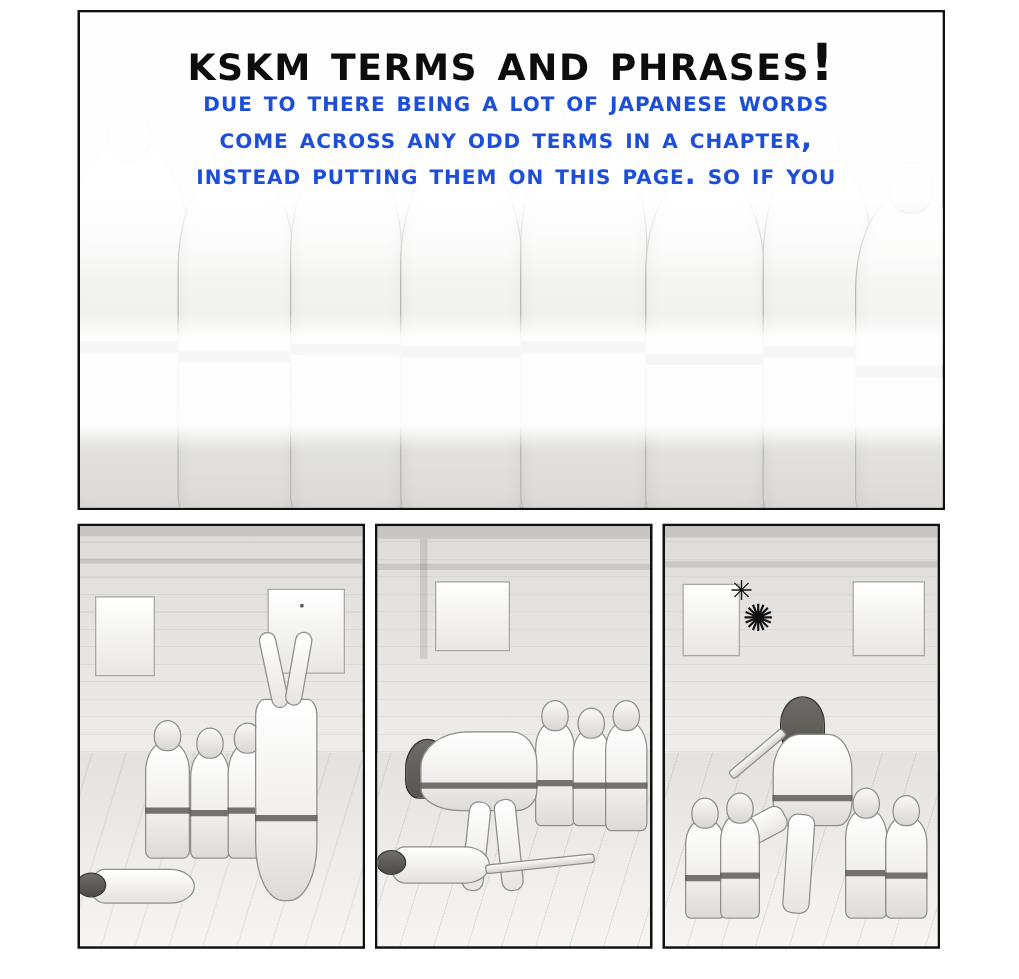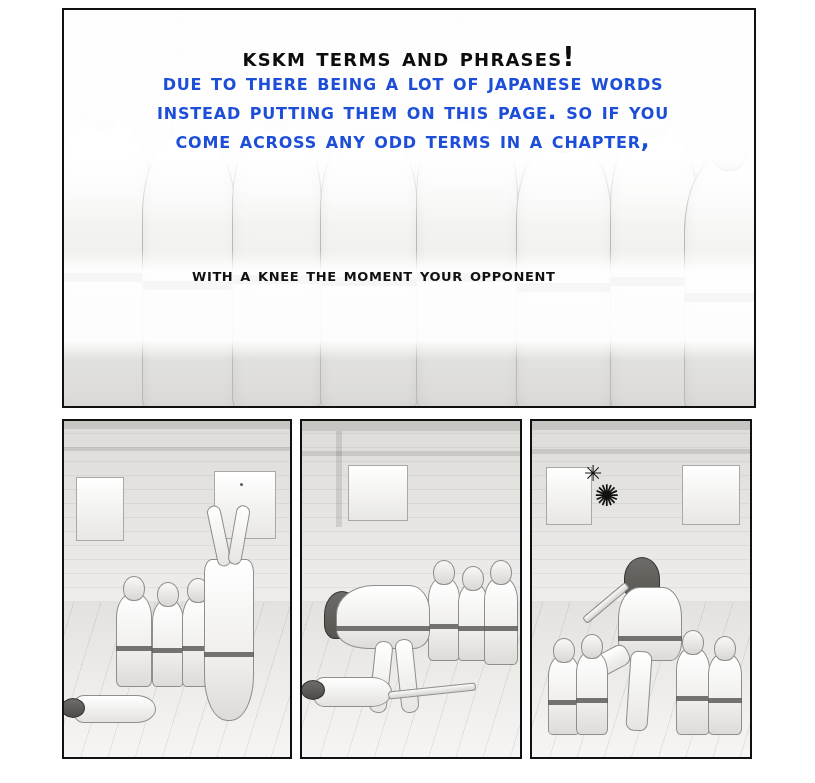--- a/index.html
+++ b/index.html
@@ -92,27 +92,26 @@
     font-weight: 700;
     letter-spacing: 0.5px;
   }
 
   .title {
     position: absolute;
     top: 16px;
     left: 0;
     width: 100%;
     text-align: center;
-    font-size: 26px;
+    font-size: 41px;
     font-weight: 700;
     font-variant: small-caps;
     text-transform: lowercase;
     letter-spacing: 1.2px;
     color: #0d0d0d;
-    margin-top: 16px;
   }
 
   .intro {
     position: absolute;
     top: 58px;
     left: 12px;
     width: 674px;
     text-align: center;
     font-size: 23px;
     line-height: 29px;
@@ -304,26 +303,25 @@
       </div>
     </div>
 
     <div class="text-veil"></div>
     <div class="text-veil2"></div>
 
     <div class="comic-text title">KSKM Terms and Phrases!</div>
 
     <div class="comic-text intro">
       <div>Due to there being a lot of Japanese words</div>
+      <div>come across any odd terms in a chapter,</div>
       <div>instead putting them on this page. So if you</div>
-      <div>come across any odd terms in a chapter,</div>
     </div>
 
     <div class="comic-text term-block">
-      <div class="l2">with a knee the moment your opponent</div>
     </div>
   </div>
 
   <div class="panel-row">
 
     <div class="panel p1">
       <div class="wall"></div>
       <div class="ceil-beam" style="left:0;top:0;width:100%;height:8px;"></div>
       <div class="ceil-beam" style="left:0;top:26px;width:100%;height:4px;"></div>
       <div class="window" style="left:12px;top:56px;width:46px;height:62px;"></div>

